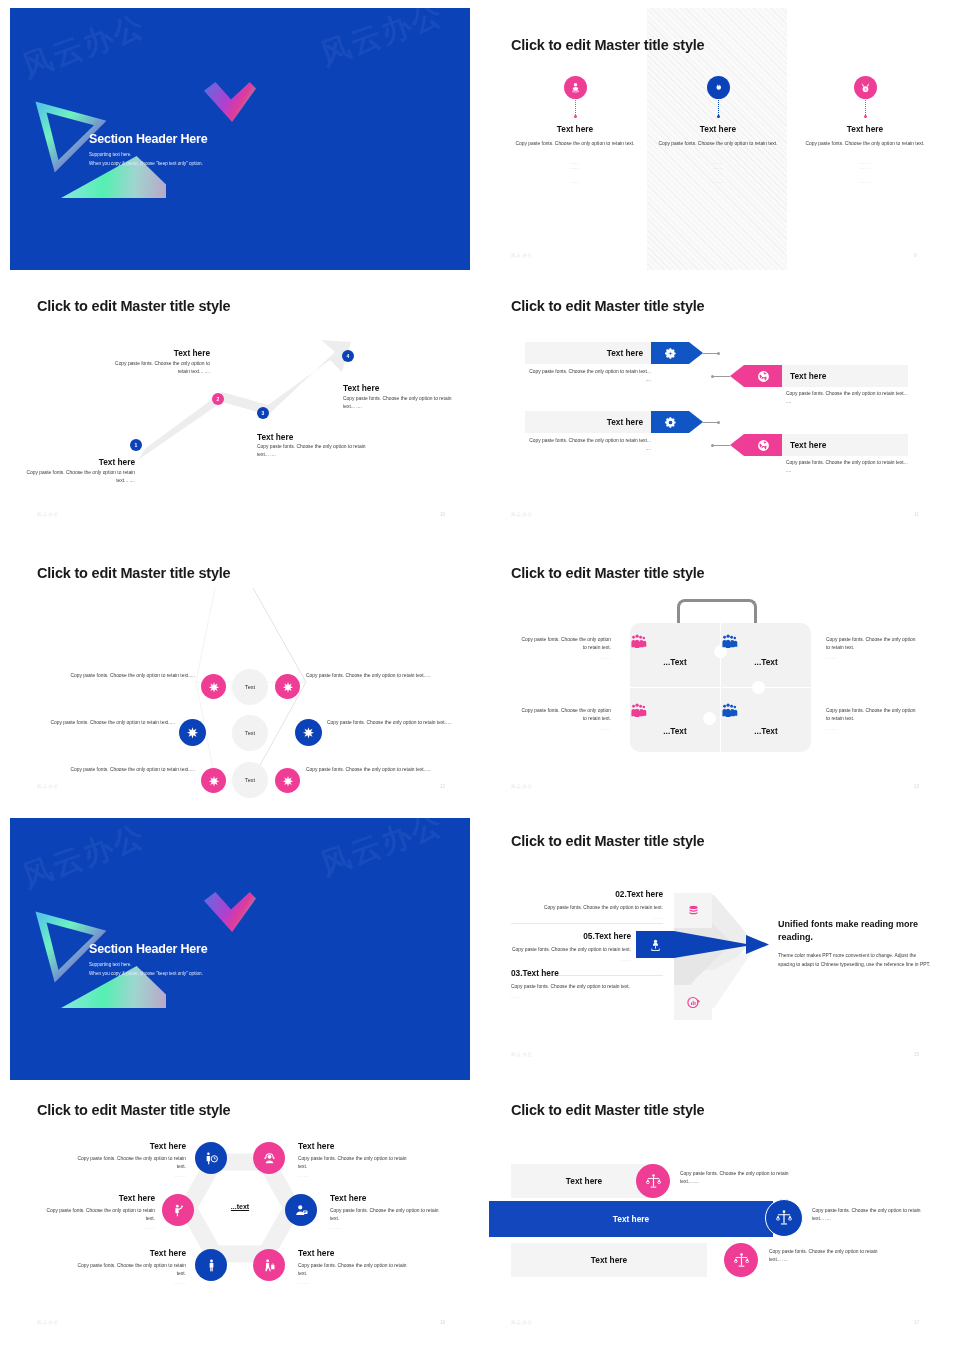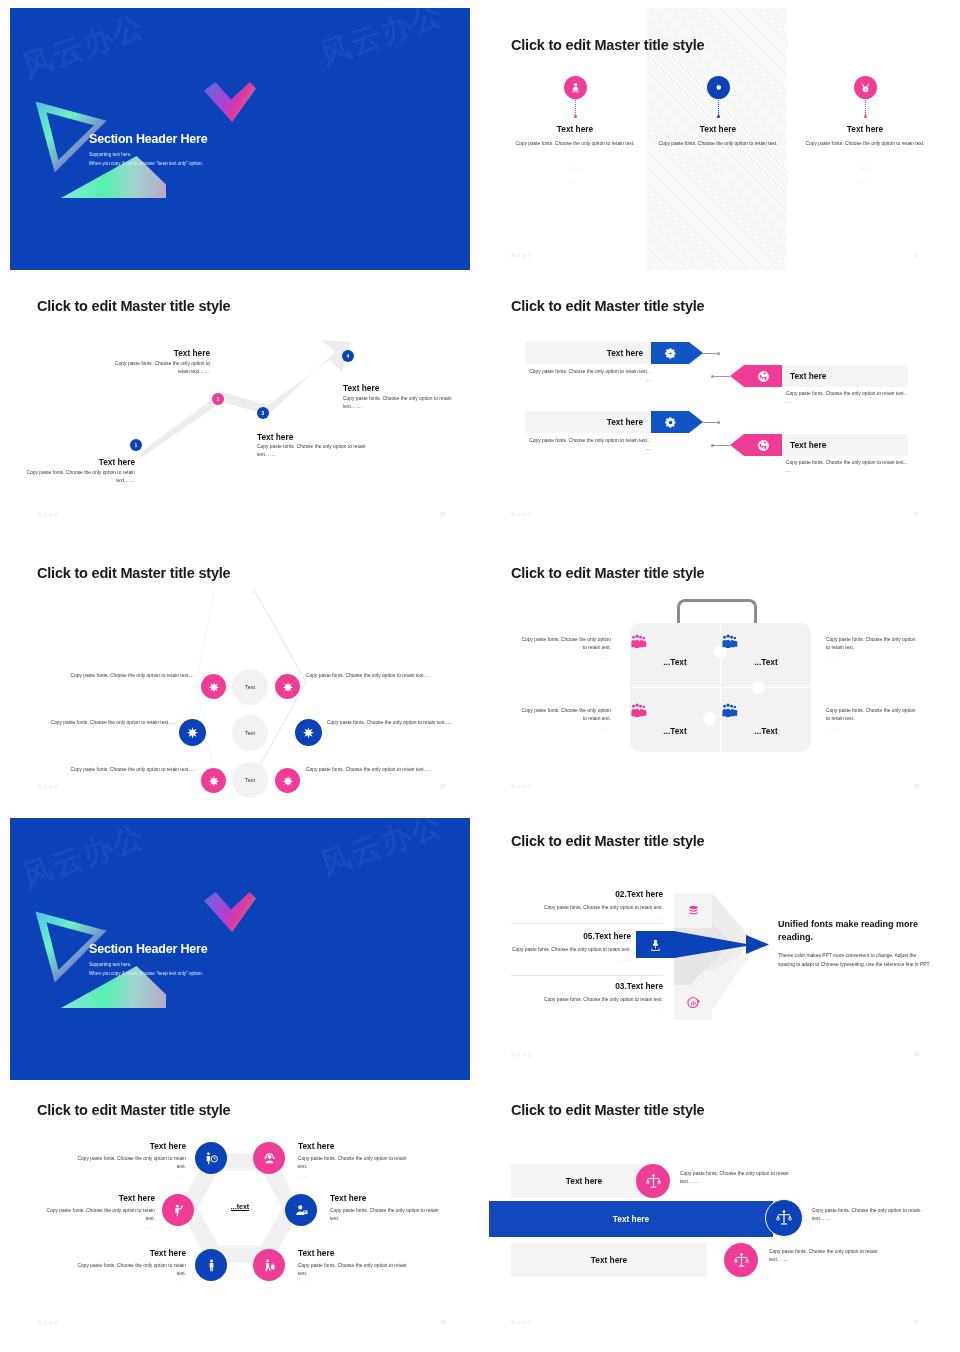--- a/index.html
+++ b/index.html
@@ -435,21 +435,21 @@
   </div>
   <div class="hr" style="left:27px;top:105px;width:152px;"></div>
 
   <div style="position:absolute;left:27px;top:113px;width:120px;text-align:right;">
     <div class="th">05.Text here</div>
     <div class="body-s" style="margin-top:5px;">Copy paste fonts. Choose the only option to retain text.</div>
     <div class="dots" style="margin-top:3px;">......</div>
   </div>
   <div class="hr" style="left:27px;top:157px;width:152px;"></div>
 
-  <div style="position:absolute;left:27px;top:163px;width:152px;text-align:right;">
+  <div style="position:absolute;left:27px;top:150px;width:152px;">
     <div class="th">03.Text here</div>
     <div class="body-s" style="margin-top:5px;">Copy paste fonts. Choose the only option to retain text.</div>
     <div class="dots" style="margin-top:3px;">......</div>
   </div>
 
   <div style="position:absolute;left:294px;top:100px;width:155px;">
     <div style="font-size:9px;font-weight:bold;color:#111;line-height:1.45;">Unified fonts make reading more reading.</div>
     <div class="body-s" style="margin-top:8px;line-height:1.75;">Theme color makes PPT more convenient to change. Adjust the spacing to adapt to Chinese typesetting, use the reference line in PPT.</div>
   </div>
 

